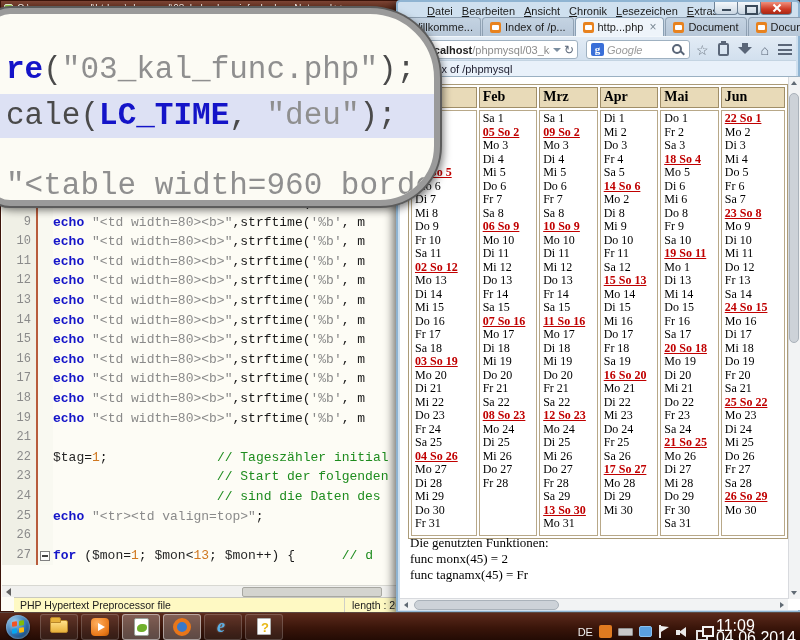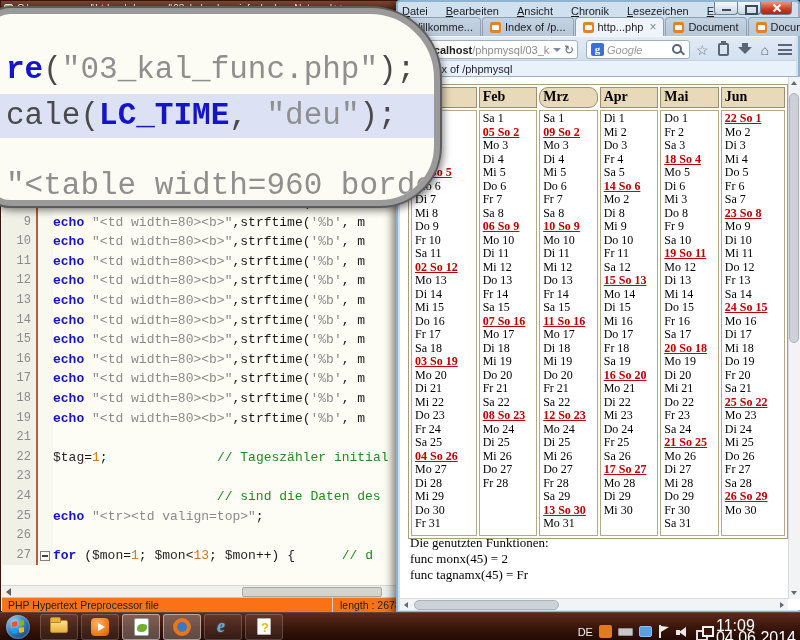--- a/index.html
+++ b/index.html
@@ -28,30 +28,30 @@
   .c-str{color:#8a8a8a;}
   .c-cmt{color:#1e8c1e;}
   .c-num{color:#d07820;}
   .c-var{color:#282828;}
   .c-pl{color:#1a1a1a;}
   
   #np-hscroll{position:absolute;left:1px;top:584px;width:410px;height:12px;background:#f0f0ee;border-top:1px solid #d8d8d2;}
   .np-harrow{position:absolute;top:2px;width:0;height:0;border-top:4px solid transparent;border-bottom:4px solid transparent;}
   .np-harrow.left{left:4px;border-right:5px solid #606060;}
   #np-hthumb{position:absolute;left:240px;top:1px;width:140px;height:10px;background:#d4d4cf;border:1px solid #a8a8a2;border-radius:2px;}
-  #np-statusbar{position:absolute;left:1px;top:596px;width:410px;height:15px;background:#f97316;
+  #np-statusbar{position:absolute;left:13px;top:596px;width:410px;height:15px;background:#fef9c3;
                 border-top:1px solid #c8c8c0;font-size:10.5px;color:#202020;line-height:14px;}
   #np-status-left{position:absolute;left:6px;top:0;white-space:nowrap;}
   #np-status-right{position:absolute;left:330px;top:0;border-left:1px solid #cfcfc7;padding-left:7px;white-space:nowrap;}
 
   
   #ff-window{position:absolute;left:396px;top:0;width:404px;height:613px;z-index:20;
              background:#cfe0ef;border:2px solid #8fb4d2;border-radius:4px 4px 0 0;
              box-shadow:-3px 3px 10px rgba(0,0,0,.55);}
-  #ff-menubar{position:absolute;left:4px;top:2px;right:80px;height:14px;display:flex;gap:18px;align-items:center;overflow:hidden;}
+  #ff-menubar{position:absolute;left:4px;top:2px;right:80px;height:14px;display:flex;gap:9px;align-items:center;overflow:hidden;justify-content:flex-end;}
   .menu-item{display:inline-block;font-size:11px;color:#1a1a1a;white-space:nowrap;}
   .menu-item::first-letter{text-decoration:underline;}
   #ff-winbtns{position:absolute;right:6px;top:0;display:flex;}
   .winbtn{height:13px;border:1px solid #6e8296;border-top:none;border-radius:0 0 4px 4px;
           background:linear-gradient(#f4f8fb,#c9d6e2);position:relative;margin-left:-1px;}
   .winbtn.min{width:24px;} .winbtn.max{width:24px;}
   .winbtn.close{width:32px;background:linear-gradient(#f0907c,#ce3a24 60%,#a82713);}
   .winbtn.min::after{content:'';position:absolute;left:7px;bottom:3px;width:9px;height:2px;background:#3a4a5a;}
   .winbtn.max::after{content:'';position:absolute;left:7px;top:3px;width:9px;height:6px;border:2px solid #3a4a5a;}
   .winbtn.close::before,.winbtn.close::after{content:'';position:absolute;left:11px;top:5px;width:10px;height:2px;background:#fff;}
@@ -271,20 +271,21 @@
             <span class="codetext"></span>
           </div>
           <div class="code-row">
             <span class="ln">22</span>
             <span class="foldm"></span>
             <span class="codetext"><span class="c-var">$tag</span><span class="c-pl">=</span><span class="c-num">1</span><span class="c-pl">;</span><span class="c-pl">              </span><span class="c-cmt">// Tageszähler initial</span></span>
           </div>
           <div class="code-row">
             <span class="ln">23</span>
             <span class="foldm"></span>
+            <span class="codetext"><span class="c-pl">                     </span><span class="c-cmt">// Start der folgenden</span></span>
           </div>
           <div class="code-row">
             <span class="ln">24</span>
             <span class="foldm"></span>
             <span class="codetext"><span class="c-pl">                     </span><span class="c-cmt">// sind die Daten des </span></span>
           </div>
           <div class="code-row">
             <span class="ln">25</span>
             <span class="foldm"></span>
             <span class="codetext"><span class="c-kw">echo</span><span class="c-pl"> </span><span class="c-str">"&lt;tr&gt;&lt;td valign=top&gt;"</span><span class="c-pl">;</span></span>
@@ -378,21 +379,21 @@
       <span id="bm-favicon"></span>
       <span>Index of /phpmysql</span>
     </div>
     <div id="ff-content">
       <div id="cal-wrap">
         <table id="cal-table">
           <thead>
               <tr>
                 <th style="width: 72px;">Jan</th>
                 <th style="width: 62px;">Feb</th>
-                <th style="width: 62px; border-radius: 9px;">Mrz</th>
+                <th style="width: 62px;">Mrz</th>
                 <th style="width: 62px;">Apr</th>
                 <th style="width: 62px;">Mai</th>
                 <th style="width: 70px;">Jun</th>
               </tr>
             </thead>
           <tbody>
               <tr>
                 <td>
                   <div class="day">Mi 1</div>
                   <div class="day">Do 2</div>
@@ -521,26 +522,26 @@
                   <div class="day">Di 29</div>
                   <div class="day">Mi 30</div>
                 </td>
                 <td>
                   <div class="day">Do 1</div>
                   <div class="day">Fr 2</div>
                   <div class="day">Sa 3</div>
                   <div class="day sunday">18 So 4</div>
                   <div class="day">Mo 5</div>
                   <div class="day">Di 6</div>
-                  <div class="day">Mi 3</div>
+                  <div class="day">Mi 6</div>
                   <div class="day">Do 8</div>
                   <div class="day">Fr 9</div>
                   <div class="day">Sa 10</div>
                   <div class="day sunday">19 So 11</div>
-                  <div class="day">Mo 12</div>
+                  <div class="day">Mo 1</div>
                   <div class="day">Di 13</div>
                   <div class="day">Mi 14</div>
                   <div class="day">Do 15</div>
                   <div class="day">Fr 16</div>
                   <div class="day">Sa 17</div>
                   <div class="day sunday">20 So 18</div>
                   <div class="day">Mo 19</div>
                   <div class="day">Di 20</div>
                   <div class="day">Mi 21</div>
                   <div class="day">Do 22</div>

